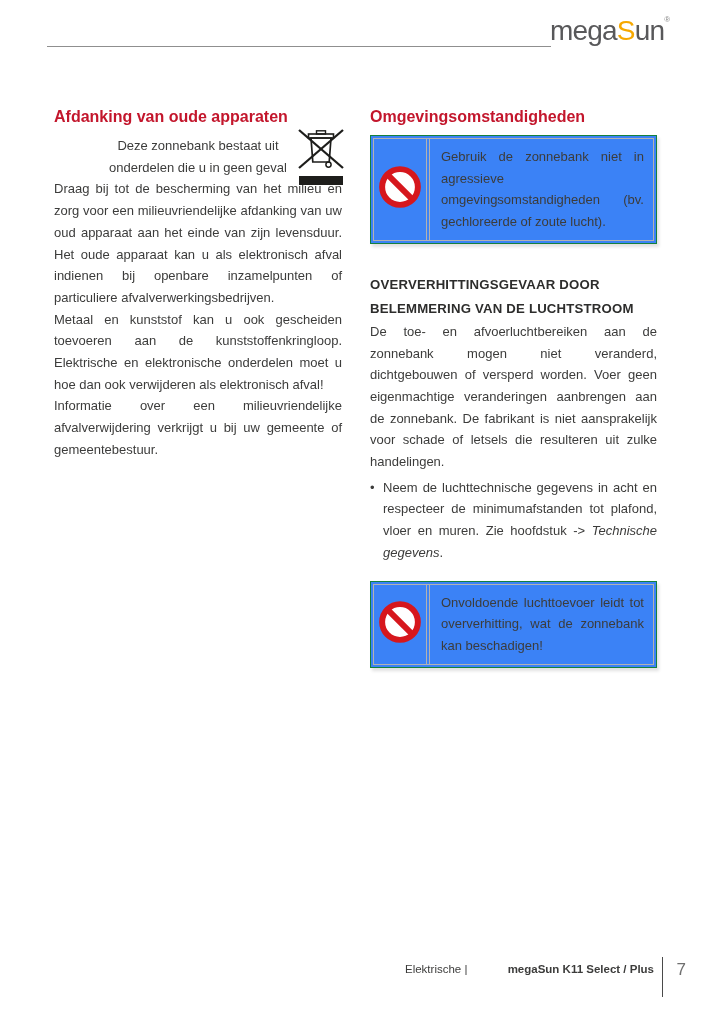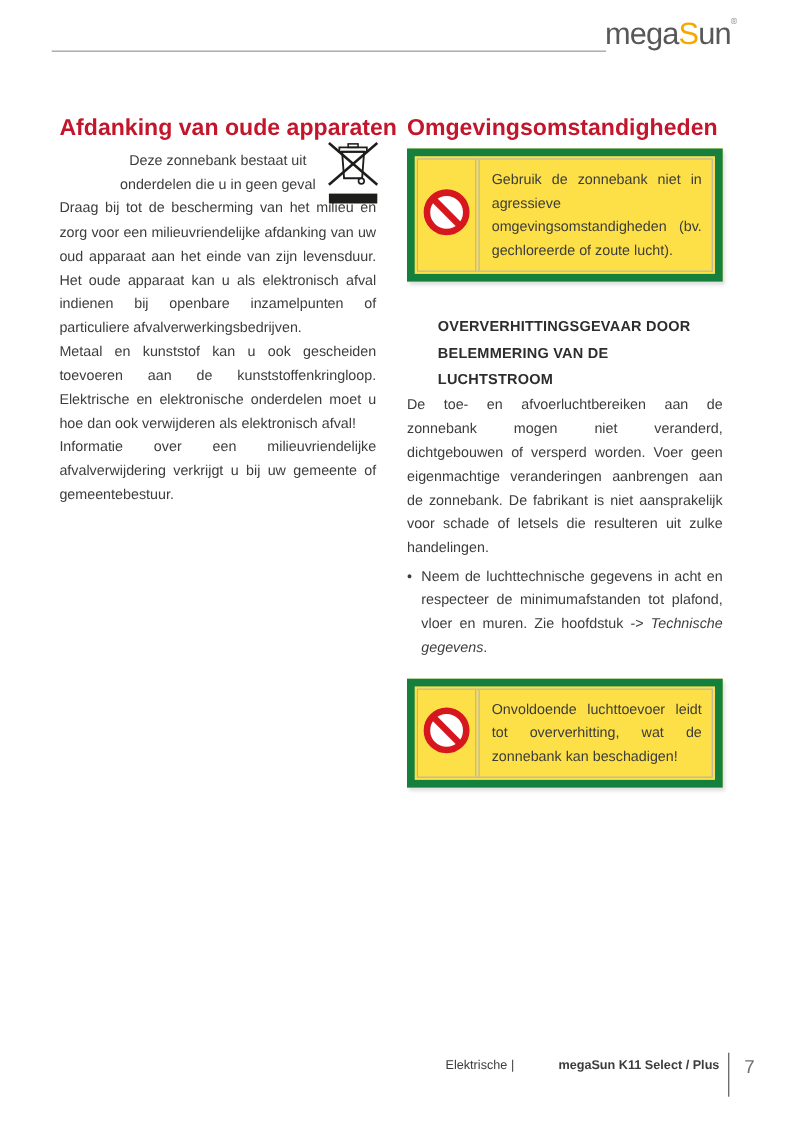--- a/index.html
+++ b/index.html
@@ -22,58 +22,58 @@
   }
   .logo .hl { color:#f6a800; }
   .logo .mark { font-size:8px; vertical-align:18px; letter-spacing:0; color:#8a8a8a; }
 
   
   .col { position:absolute; top:106px; width:288px; }
   .col-left  { left:54px;  }
   .col-right { left:370px; width:287px; }
 
   h2.sec-heading {
-    font-size:21px; font-weight:bold; color:#c3162c;
+    font-size:16px; font-weight:bold; color:#c3162c;
     margin:0 0 7px 0; line-height:22px; white-space:nowrap;
   }
   .body-text, .body-line {
     font-size:13px; line-height:21.7px; color:#3c3c3b;
   }
   .body-text { text-align:justify; }
   .body-line { text-align:center; }
 
   
   .weee {
     position:absolute; top:20px; right:-4px; width:50px; height:62px;
   }
   .weee svg { display:block; }
 
   
   .warnbox {
-    border:7px solid #15803d; padding:2px; background:#fde047;
+    border:1px solid #15803d; padding:2px; background:#3b82f6;
     display:block; margin-top:6px;
     box-shadow:2px 3px 3px rgba(0,0,0,0.12);
   }
   .warnbox-inner {
     border:1px solid #b2b2b2; display:flex; align-items:stretch; min-height:72px;
   }
   .warn-icon-cell {
     width:53px; flex:0 0 53px; border-right:1px solid #b2b2b2;
     margin-right:2px; display:flex; align-items:center; justify-content:center;
   }
   .warn-text-cell {
     flex:1; border-left:1px solid #b2b2b2;
     padding:7px 9px 7px 11px; display:flex; align-items:center;
   }
   .warn-text-cell .body-text { width:100%; }
 
   
   .subheading {
     margin-top:29px; font-size:13.2px; font-weight:bold; color:#2d2d2c;
-    line-height:24px; letter-spacing:0.2px;margin-left:28px;
+    line-height:24px; letter-spacing:0.2px;
   }
 
   
   .bullet-row { display:flex; margin-top:4px; }
   .bullet-marker {
     flex:0 0 13px; font-size:13px; line-height:21.7px; color:#3c3c3b;
   }
   .bullet-body { flex:1; }
   .bullet-body .it { font-style:italic; }
 

